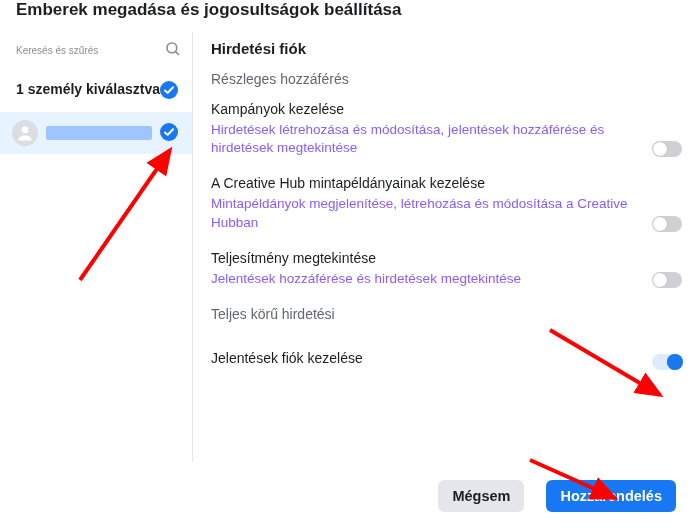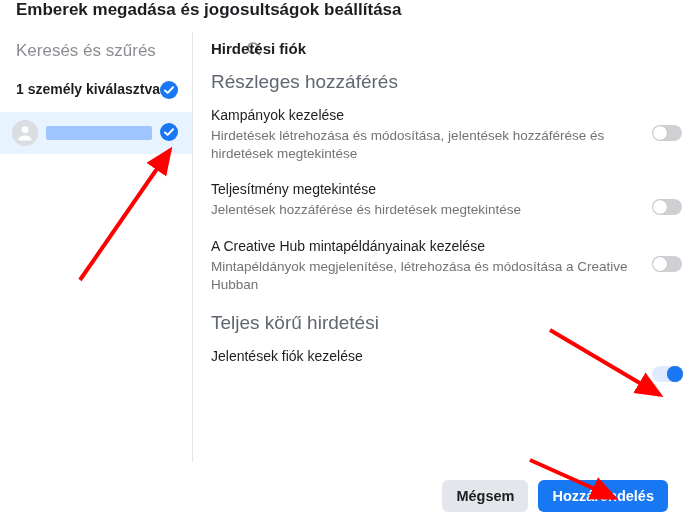--- a/index.html
+++ b/index.html
@@ -28,21 +28,21 @@
   }
   .search-row {
     display: flex;
     align-items: center;
     padding: 8px 10px 10px 16px;
     gap: 8px;
   }
   .search-input {
     border: none;
     outline: none;
-    font-size: 17px;
+    font-size: 10px;
     color: #0f172a;
     flex: 1;
     background: transparent;
   }
   .search-input::placeholder { color: #8a8d91; }
   .search-icon { color: #8a8d91; }
   .selected-row {
     padding: 10px 14px 10px 16px;
     display: flex;
     align-items: flex-start;
@@ -79,42 +79,42 @@
     flex: 1;
     padding: 8px 10px 0 18px;
     overflow-y: auto;
   }
   .main h3 {
     font-size: 15px;
     font-weight: 700;
     margin-bottom: 14px;
   }
   .section-title {
-    font-size: 19px;
+    font-size: 14px;
     color: #606770;
     font-weight: 400;
     margin-bottom: 14px;
     margin-top: 10px;
   }
   .perm {
     margin-bottom: 18px;
     display: flex;
     gap: 14px;
-    align-items: flex-start;
+    align-items: flex-end;
   }
   .perm-text { flex: 1; }
   .perm-title {
     font-size: 14px;
     font-weight: 400;
     color: #1c1e21;
     margin-bottom: 4px;
   }
   .perm-desc {
     font-size: 13.5px;
-    color: #737373;
+    color: #8b5cf6;
     line-height: 1.35;
   }
   .toggle {
     width: 30px; height: 16px;
     background: #ced0d4;
     border-radius: 8px;
     position: relative;
     flex-shrink: 0;
     margin-top: 18px;
     cursor: pointer;
@@ -128,24 +128,24 @@
   }
   .toggle.on { background: #dfe9ff; }
   .toggle.on .knob {
     left: auto; right: -1px;
     width: 16px; height: 16px; top: 0;
     background: #1877f2;
   }
   .footer {
     display: flex;
     justify-content: flex-end;
-    gap: 10px;
+    gap: 22px;
     padding: 12px 16px;
     position: absolute;
-    bottom: 6px; right: 8px;
+    bottom: 6px; right: 0;
   }
   .btn {
     padding: 8px 14px;
     border-radius: 6px;
     font-size: 14.5px;
     font-weight: 600;
     border: none;
     cursor: pointer;
   }
   .btn-cancel { background: #e4e6eb; color: #1c1e21; }
@@ -209,32 +209,32 @@
         <div class="perm-title">Kampányok kezelése</div>
         <div class="perm-desc">Hirdetések létrehozása és módosítása, jelentések hozzáférése és hirdetések megtekintése</div>
       </div>
       <div class="toggle">
           <div class="knob"></div>
         </div>
     </div>
 
     <div class="perm">
       <div class="perm-text">
+        <div class="perm-title">A Creative Hub mintapéldányainak kezelése</div>
+        <div class="perm-desc">Mintapéldányok megjelenítése, létrehozása és módosítása a Creative Hubban</div>
+      </div>
+      <div class="toggle">
+          <div class="knob"></div>
+        </div>
+    </div>
+
+    <div class="perm">
+      <div class="perm-text">
         <div class="perm-title">Teljesítmény megtekintése</div>
         <div class="perm-desc">Jelentések hozzáférése és hirdetések megtekintése</div>
-      </div>
-      <div class="toggle">
-          <div class="knob"></div>
-        </div>
-    </div>
-
-    <div class="perm">
-      <div class="perm-text">
-        <div class="perm-title">A Creative Hub mintapéldányainak kezelése</div>
-        <div class="perm-desc">Mintapéldányok megjelenítése, létrehozása és módosítása a Creative Hubban</div>
       </div>
       <div class="toggle">
           <div class="knob"></div>
         </div>
     </div>
 
     <div class="section-title">Teljes körű hirdetési</div>
 
     <div class="perm">
       <div class="perm-text">

